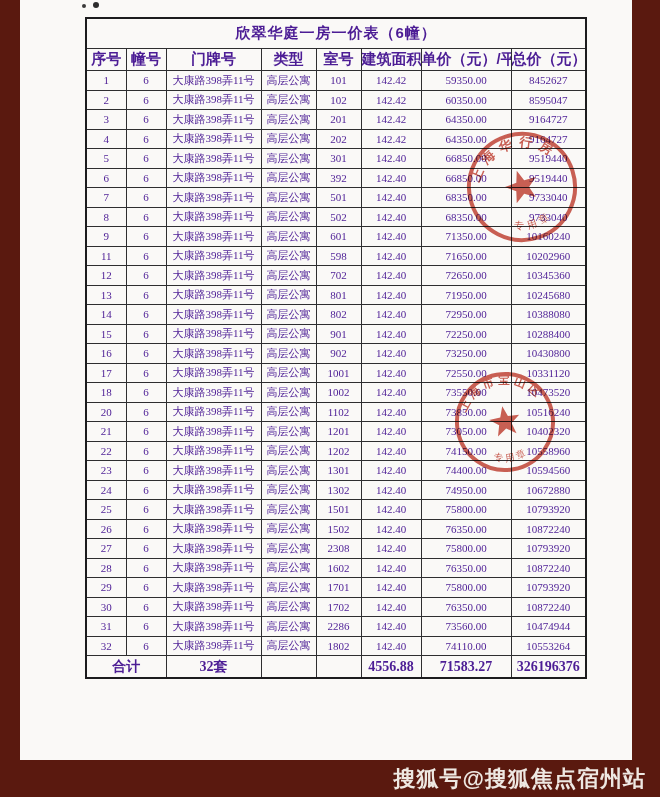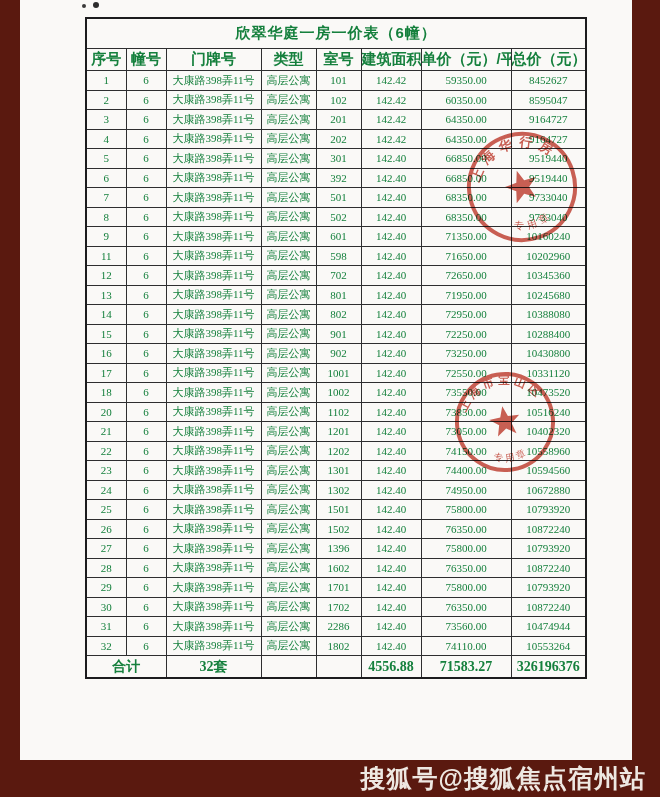--- a/index.html
+++ b/index.html
@@ -9,38 +9,38 @@
     font-family:"Liberation Sans", sans-serif;
   }
   
   .frame{position:absolute;background:#5a190f;}
   .frame-left{left:0;top:0;width:20px;height:797px;}
   .frame-right{left:632px;top:0;width:28px;height:797px;}
   .frame-bottom{left:0;top:760px;width:660px;height:37px;}
   .watermark{
     position:absolute;left:0;top:760px;width:646px;height:37px;
     line-height:37px;text-align:right;
-    color:#eee8e2;font-weight:bold;font-size:25px;letter-spacing:1px;
+    color:#eee8e2;font-weight:bold;font-size:22px;letter-spacing:1px;
   }
   
   .paper{
     position:absolute;left:20px;top:0;width:612px;height:760px;
     background:#faf9f7;
   }
   .scan-artifact{
     position:absolute;left:82px;top:4px;width:4px;height:4px;
     background:#3a3a3a;border-radius:50%;
     box-shadow:12px -1px 0 1px #2c2c2c;
   }
   
   table.price{
     position:absolute;left:85px;top:17px;width:500px;
     border-collapse:collapse;table-layout:fixed;
     font-family:"Liberation Serif", serif;
-    color:#15803d;
+    color:#4c1d95;
   }
   table.price td, table.price th{
     border:1px solid #2e2e30;
     text-align:center;vertical-align:middle;
     padding:0;overflow:hidden;white-space:nowrap;
   }
   table.price{border:2px solid #1c1c1e;}
   tr.title-row th{
     height:29px;font-size:15px;font-weight:bold;
     font-family:"Liberation Sans", sans-serif;letter-spacing:1px;
@@ -327,21 +327,21 @@
         <td>1502</td>
         <td>142.40</td>
         <td>76350.00</td>
         <td>10872240</td>
       </tr>
       <tr class="data-row">
         <td>27</td>
         <td>6</td>
         <td>大康路398弄11号</td>
         <td>高层公寓</td>
-        <td>1396</td>
+        <td>2308</td>
         <td>142.40</td>
         <td>75800.00</td>
         <td>10793920</td>
       </tr>
       <tr class="data-row">
         <td>28</td>
         <td>6</td>
         <td>大康路398弄11号</td>
         <td>高层公寓</td>
         <td>1602</td>

